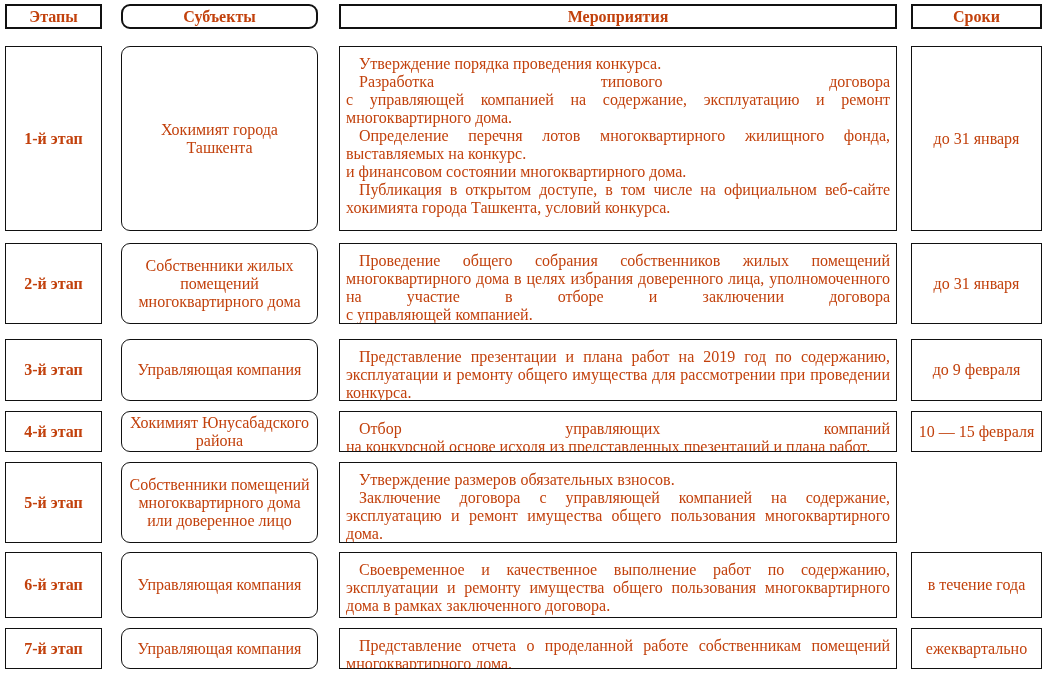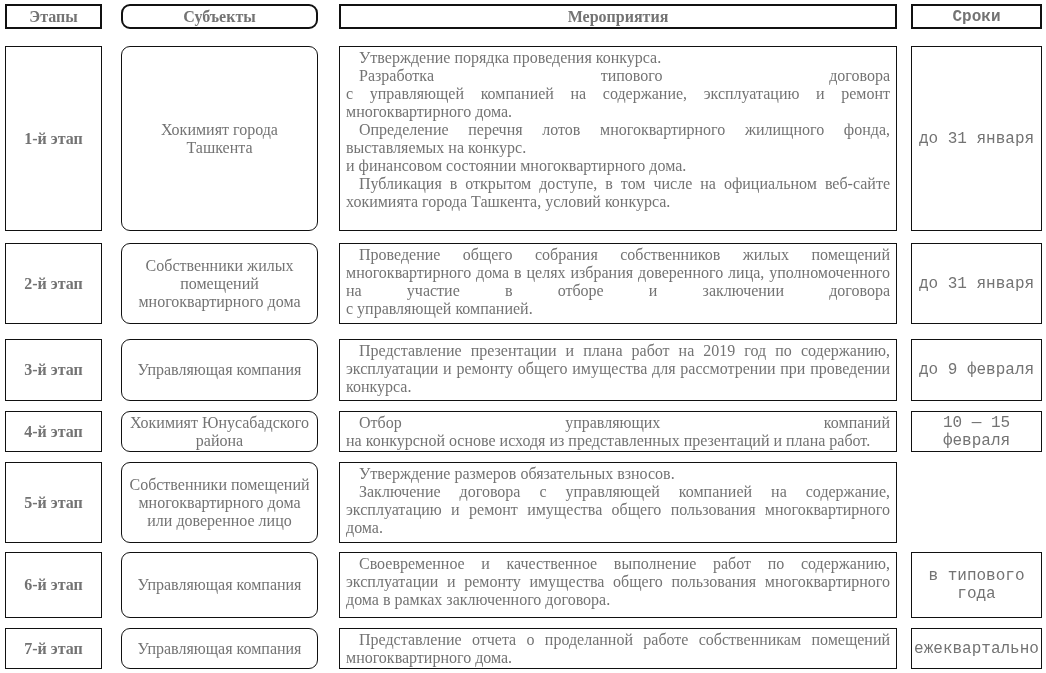--- a/index.html
+++ b/index.html
@@ -5,21 +5,21 @@
   html, body {
     margin: 0;
     padding: 0;
     background: #ffffff;
   }
   .canvas {
     position: relative;
     width: 1046px;
     height: 673px;
     background: #ffffff;
-    color: #737373;
+    color: #c2410c;
     font-family: "Liberation Serif", "DejaVu Serif", serif;
   }
   .row {
     position: absolute;
     left: 0;
     width: 1046px;
   }
   .row-header { top: 4px;   height: 25px; }
   .row-1      { top: 46px;  height: 185px; }
   .row-2      { top: 243px; height: 81px; }
@@ -46,29 +46,29 @@
   .c-term       { left: 911px; width: 131px; }
 
   .center {
     display: flex;
     align-items: center;
     justify-content: center;
     text-align: center;
     white-space: pre-line;
     padding: 0 4px;
   }
-  .c-term.center { padding: 0 2px; font-family: Liberation Mono, monospace; }
+  .c-term.center { padding: 0 2px; }
 
   .header-cell {
     border-width: 2px;
     font-weight: bold;
   }
 
   .c-activities {
-    padding: 2px 6px;
+    padding: 8px 6px;
   }
   .line {
     text-align: left;
   }
   .line.just {
     text-align: justify;
     text-align-last: justify;
   }
   .line.ind {
     padding-left: 13px;
@@ -154,21 +154,21 @@
   </div>
 
   <div class="row row-6">
     <div class="cell center c-stage">6-й этап</div>
     <div class="cell center c-subject">Управляющая компания</div>
     <div class="cell c-activities">
       <div class="line just ind">Своевременное и качественное выполнение работ по содержанию,</div>
       <div class="line just">эксплуатации и ремонту имущества общего пользования многоквартирного</div>
       <div class="line">дома в рамках заключенного договора.</div>
     </div>
-    <div class="cell center c-term">в типового года</div>
+    <div class="cell center c-term">в течение года</div>
   </div>
 
   <div class="row row-7">
     <div class="cell center c-stage">7-й этап</div>
     <div class="cell center c-subject">Управляющая компания</div>
     <div class="cell c-activities">
       <div class="line just ind">Представление отчета о проделанной работе собственникам помещений</div>
       <div class="line">многоквартирного дома.</div>
     </div>
     <div class="cell center c-term">ежеквартально</div>

